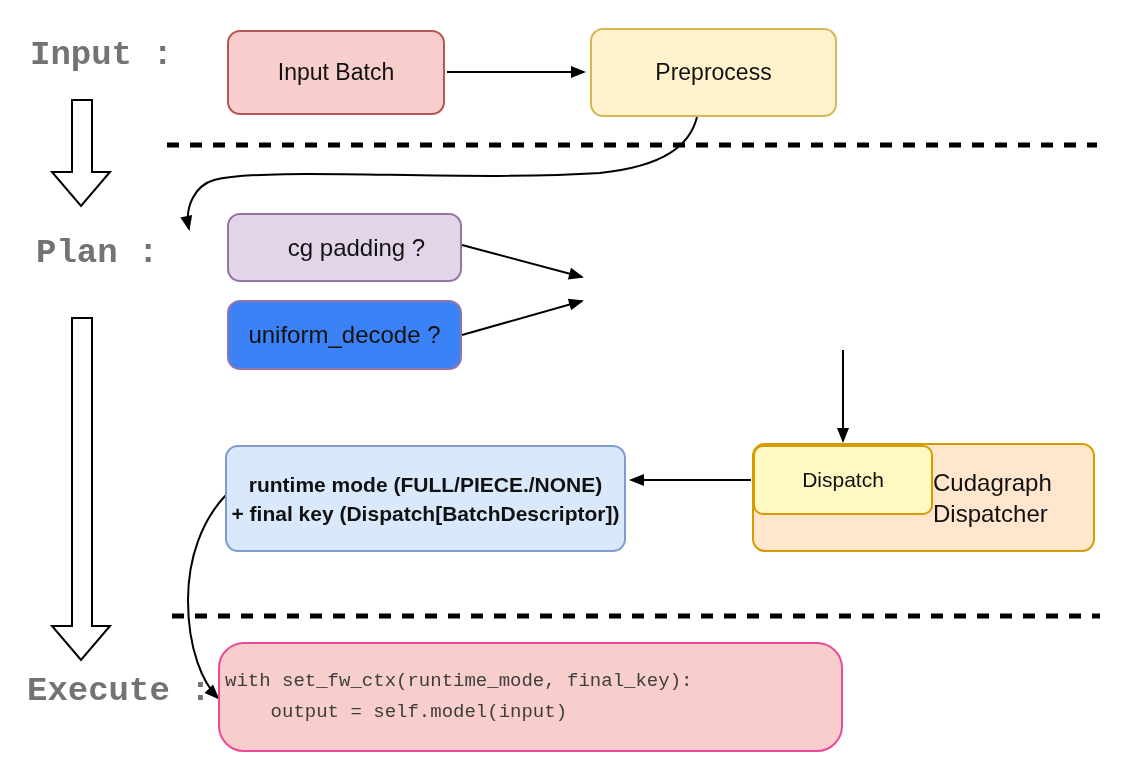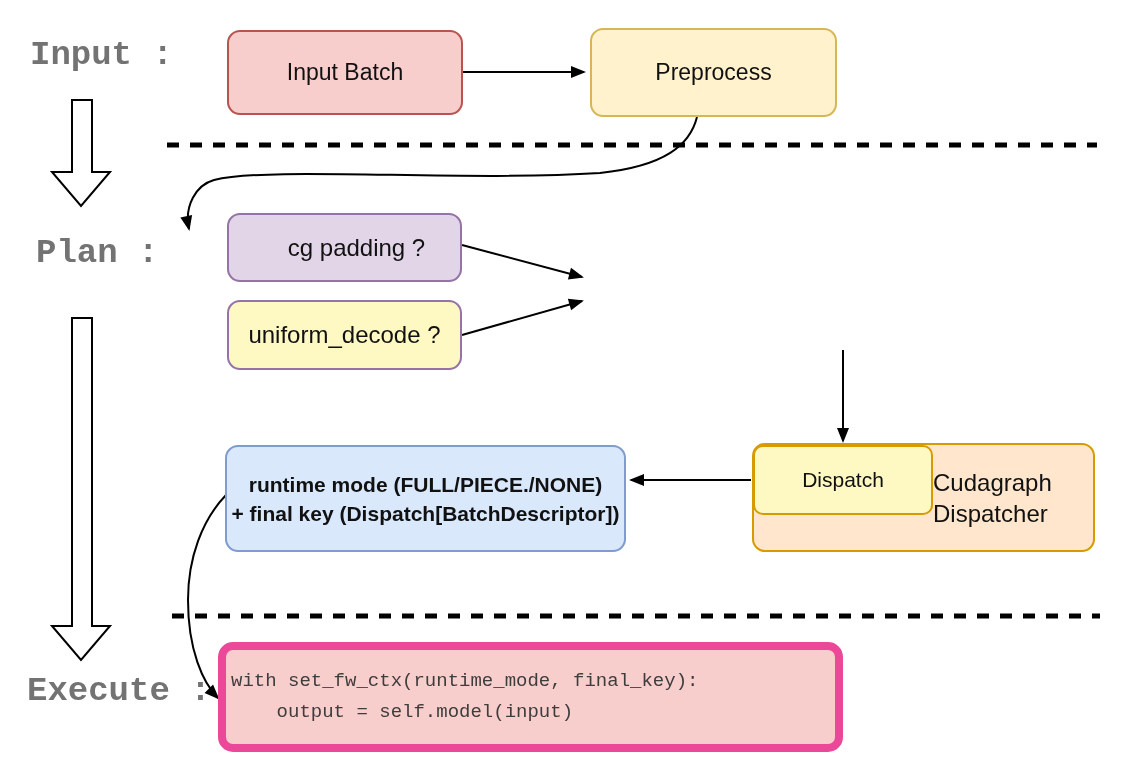--- a/index.html
+++ b/index.html
@@ -24,44 +24,44 @@
     box-sizing: border-box;
     border-radius: 13px;
     display: flex;
     flex-direction: column;
     align-items: center;
     justify-content: center;
     text-align: center;
     color: #111111;
   }
   .node .line { white-space: nowrap; }
-  #input-batch  { left: 227px; top: 30px;  width: 236px; height: 85px;
+  #input-batch  { left: 227px; top: 30px;  width: 218px; height: 85px;
                   background: #f8cecc; border: 2px solid #b85450; font-size: 23px; }
   #preprocess   { left: 590px; top: 28px;  width: 247px; height: 89px;
                   background: #fff2cc; border: 2px solid #d6b656; font-size: 23px; }
   #cg-padding   { left: 227px; top: 213px; width: 235px; height: 69px;
                   background: #e1d5e7; border: 2px solid #9673a6; font-size: 24px; padding-left: 24px; }
   #uniform-decode { left: 227px; top: 300px; width: 235px; height: 70px;
-                  background: #fef9c3; border: 2px solid #9673a6; font-size: 24px; }
+                  background: #3b82f6; border: 2px solid #9673a6; font-size: 24px; }
   #init-key     { left: 588px; top: 227px; width: 509px; height: 121px;
                   background: #d5e8d4; border: 2px solid #82b366; font-size: 22px;
                   line-height: 30px; border-radius: 16px; }
   #runtime-mode { left: 225px; top: 445px; width: 401px; height: 107px;
                   background: #dae8fc; border: 2px solid #7e9cd0; font-size: 21px;
                   line-height: 29px; font-weight: bold; }
   #cudagraph-outer { left: 752px; top: 443px; width: 343px; height: 109px;
                   background: #ffe6cc; border: 2px solid #d79b00; }
   #dispatch     { left: 753px; top: 445px; width: 180px; height: 70px;
                   background: #fef9c3; border: 2px solid #d79b00; font-size: 21px;
                   border-radius: 10px; }
   #cudagraph-label { position: absolute; left: 933px; top: 458px; width: 158px; height: 80px;
                   display: flex; flex-direction: column; 
                   justify-content: center; font-size: 24px; line-height: 31px; color: #111; }
   #execute-code { left: 218px; top: 642px; width: 625px; height: 110px;
-                  background: #f8cecc; border: 8px solid #ec4899; border-radius: 15px;
+                  background: #f8cecc; border: 2px solid #ec4899; border-radius: 26px;
                   align-items: flex-start; text-align: left; padding-left: 5px;
                   font-family: "Liberation Mono", "DejaVu Sans Mono", monospace;
                   font-size: 19px; line-height: 31px; color: #3d3d3d; }
   #execute-code .line { white-space: pre; }
   #connector-layer { position: absolute; left: 0; top: 0; z-index: 0; }
   .node, .stage-label, #cudagraph-label { z-index: 1; }
 </style>
 </head>
 <body>
 

